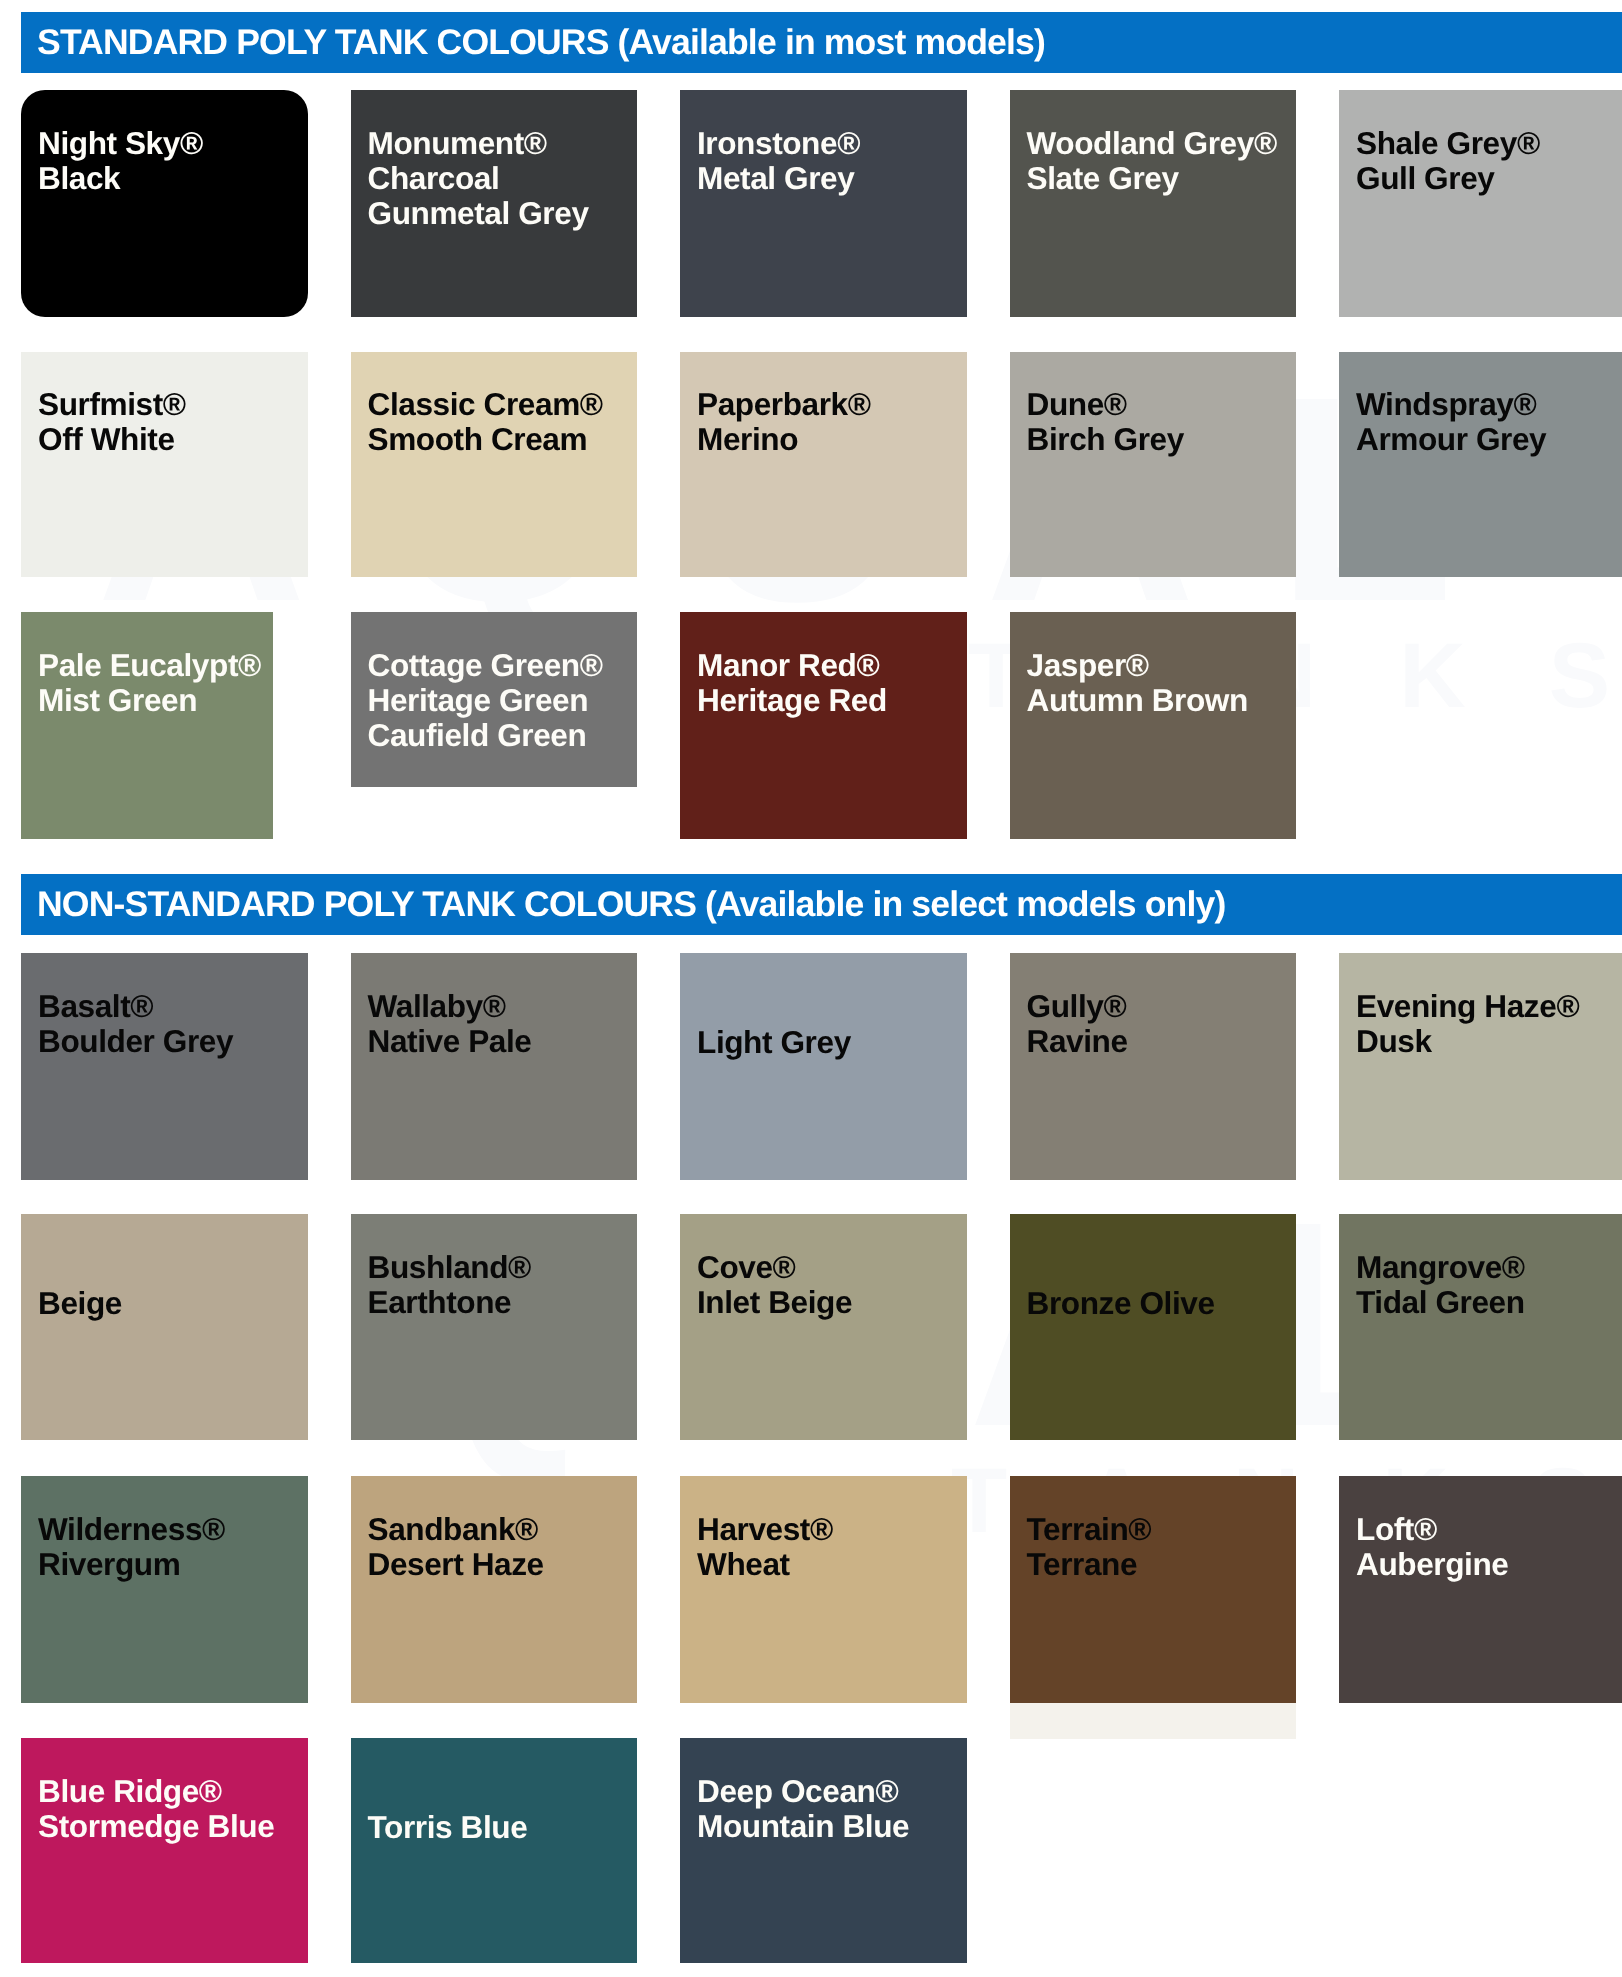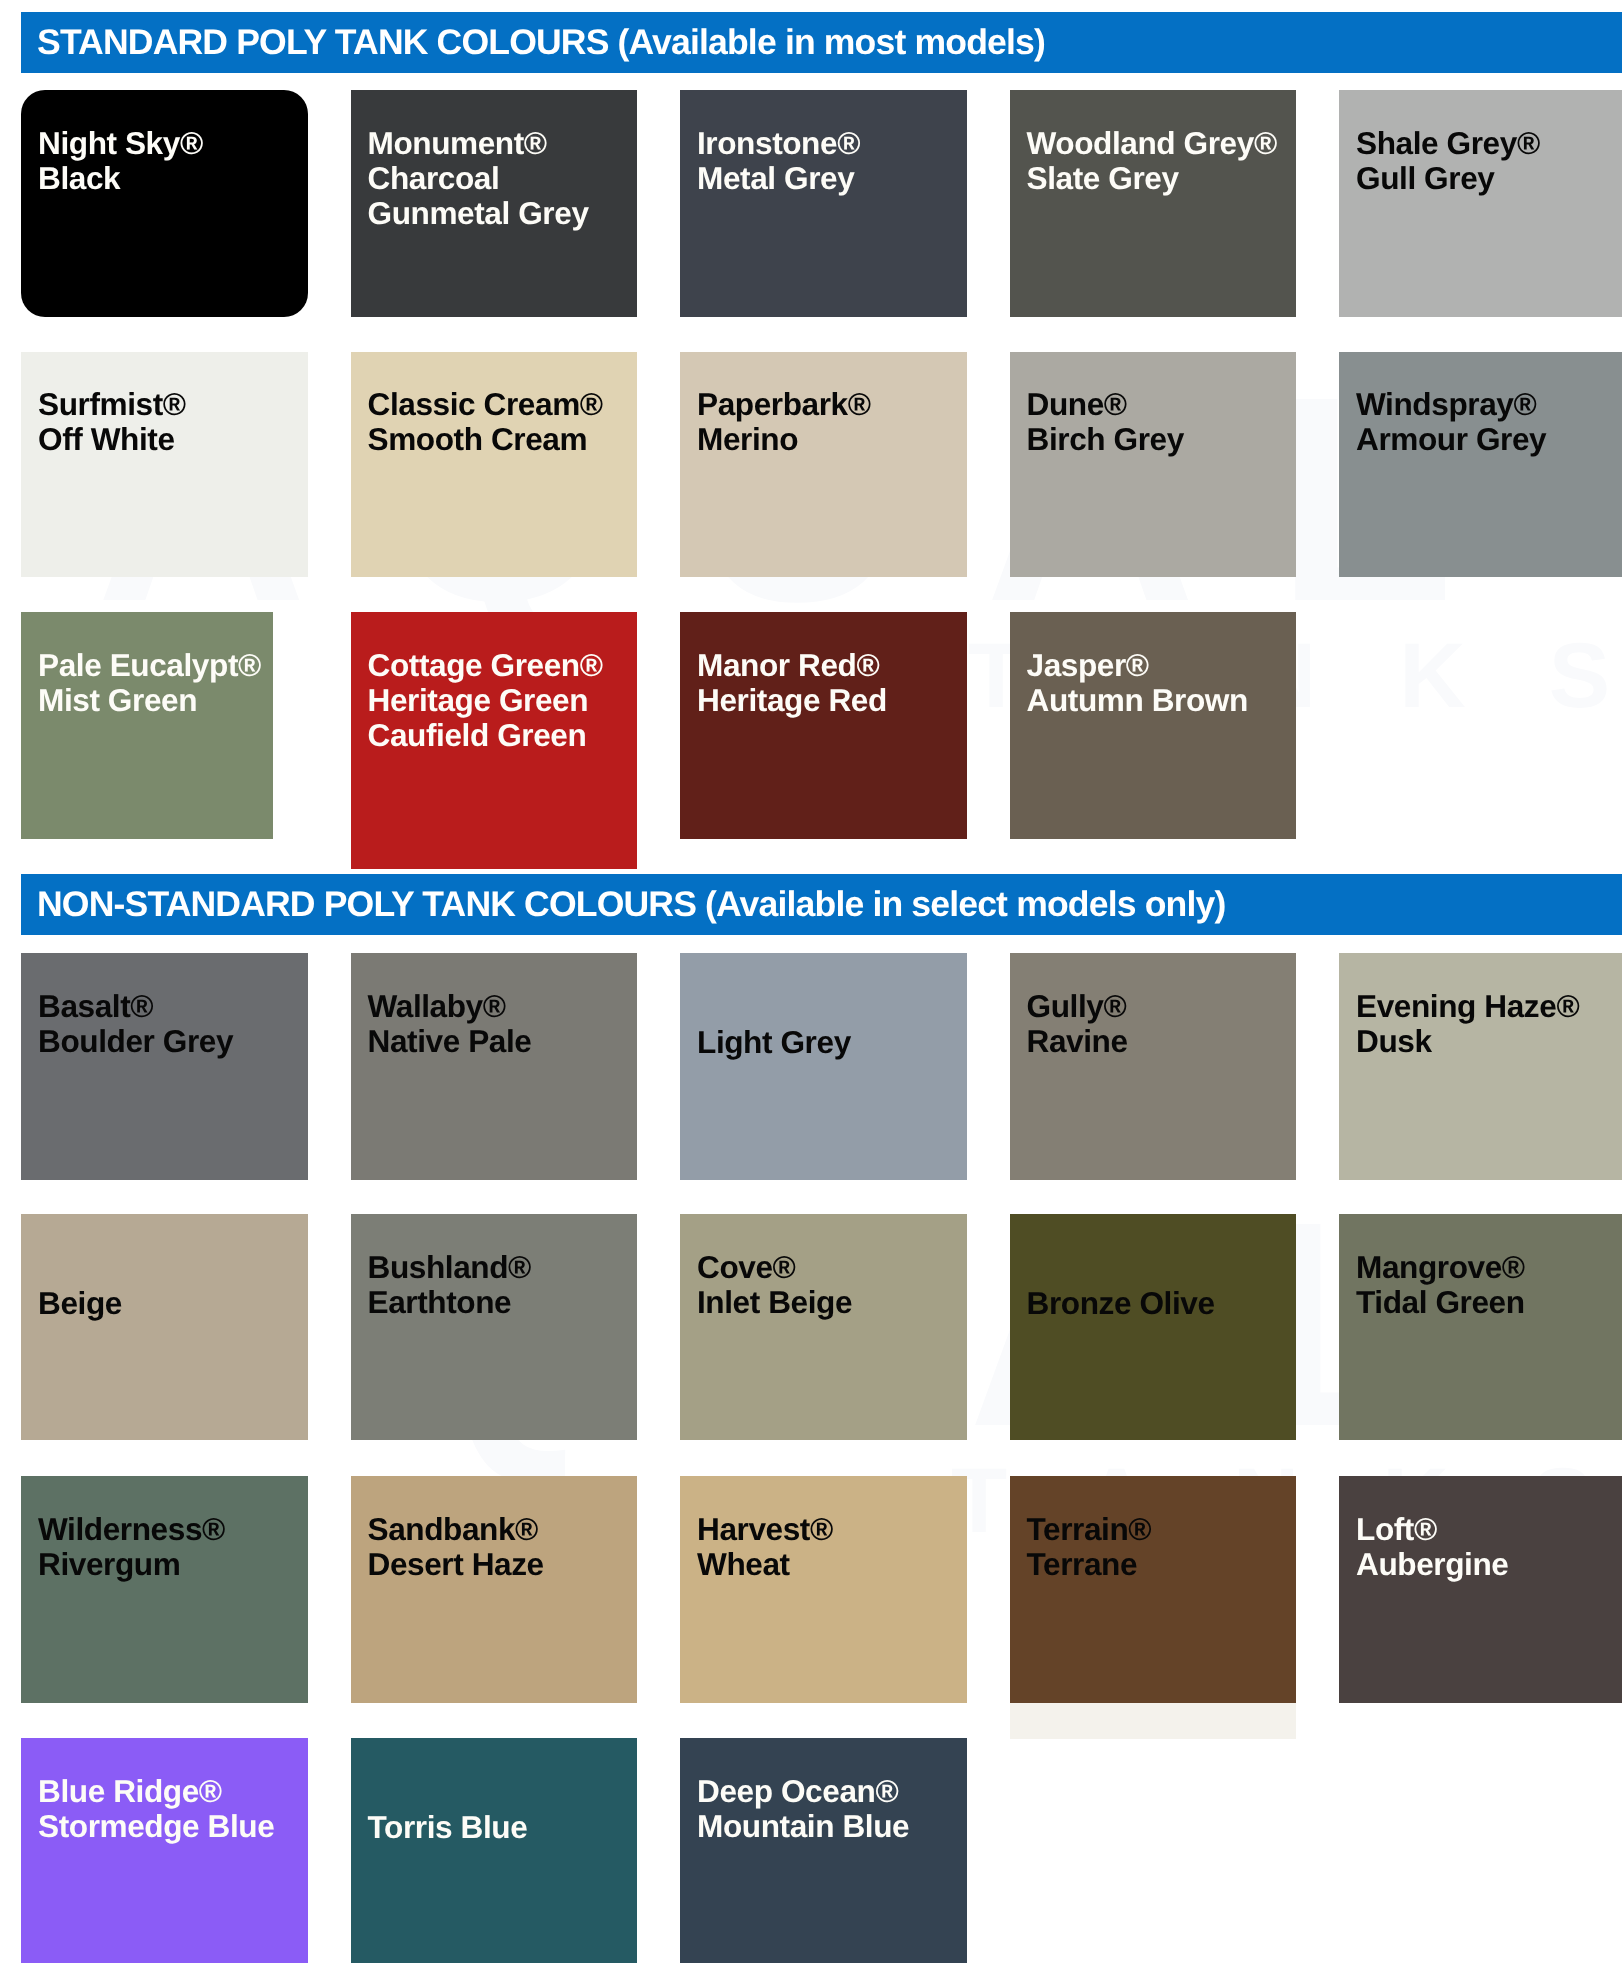--- a/index.html
+++ b/index.html
@@ -108,21 +108,21 @@
           <span class="ln">Windspray®</span>
           <span class="ln">Armour Grey</span>
         </div>
   </div>
   <div class="swatch light" style="left:9px;top:612px;width:252px;height:226.5px;background:#7b8a6c;">
     <div class="lbl">
           <span class="ln">Pale Eucalypt®</span>
           <span class="ln">Mist Green</span>
         </div>
   </div>
-  <div class="swatch light" style="left:338.5px;top:612px;width:286.5px;height:257px;background:#b91c1c;">
+  <div class="swatch light" style="left:338.5px;top:612px;width:286.5px;height:175px;background:#737373;">
     <div class="lbl">
           <span class="ln">Cottage Green®</span>
           <span class="ln">Heritage Green</span>
           <span class="ln">Caufield Green</span>
         </div>
   </div>
   <div class="swatch light" style="left:668px;top:612px;width:286.5px;height:226.5px;background:#612019;">
     <div class="lbl">
           <span class="ln">Manor Red®</span>
           <span class="ln">Heritage Red</span>
@@ -218,21 +218,21 @@
           <span class="ln">Terrane</span>
         </div>
   </div>
   <div class="tail" style="left:997.5px;top:1702.7px;width:286.5px;height:36px;background:#f4f2ec;"></div>
   <div class="swatch light" style="left:1327px;top:1476px;width:286.5px;height:226.7px;background:#4a4140;">
     <div class="lbl">
           <span class="ln">Loft®</span>
           <span class="ln">Aubergine</span>
         </div>
   </div>
-  <div class="swatch light" style="left:9px;top:1738px;width:286.5px;height:225px;background:#8b5cf6;">
+  <div class="swatch light" style="left:9px;top:1738px;width:286.5px;height:225px;background:#be185d;">
     <div class="lbl">
           <span class="ln">Blue Ridge®</span>
           <span class="ln">Stormedge Blue</span>
         </div>
   </div>
   <div class="swatch light one-line" style="left:338.5px;top:1738px;width:286.5px;height:225px;background:#255a63;">
     <div class="lbl">
           <span class="ln">Torris Blue</span>
         </div>
   </div>

